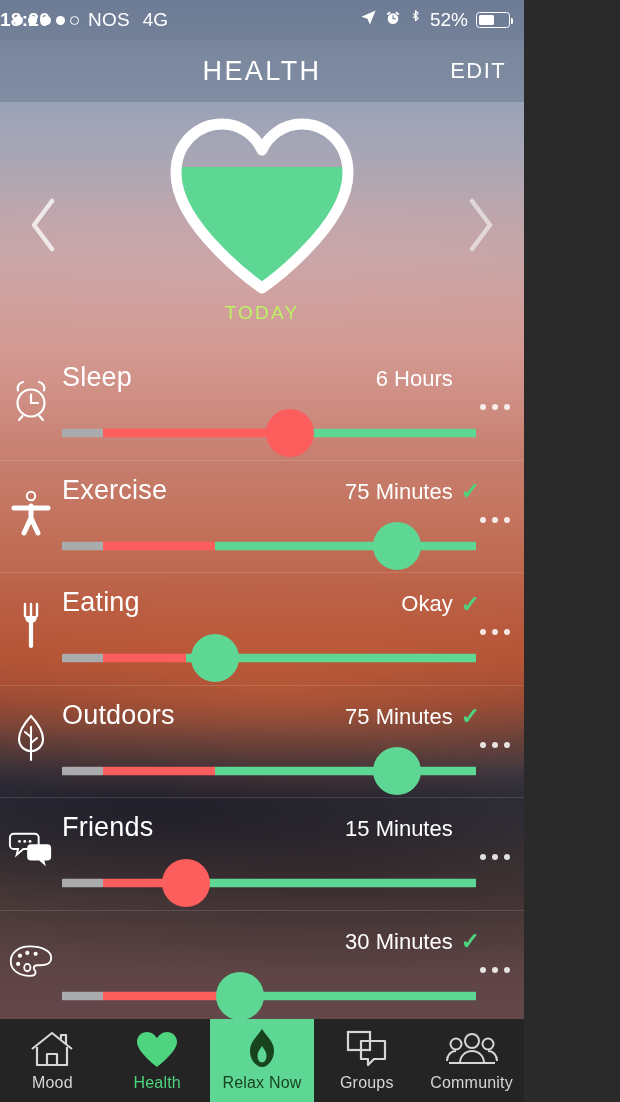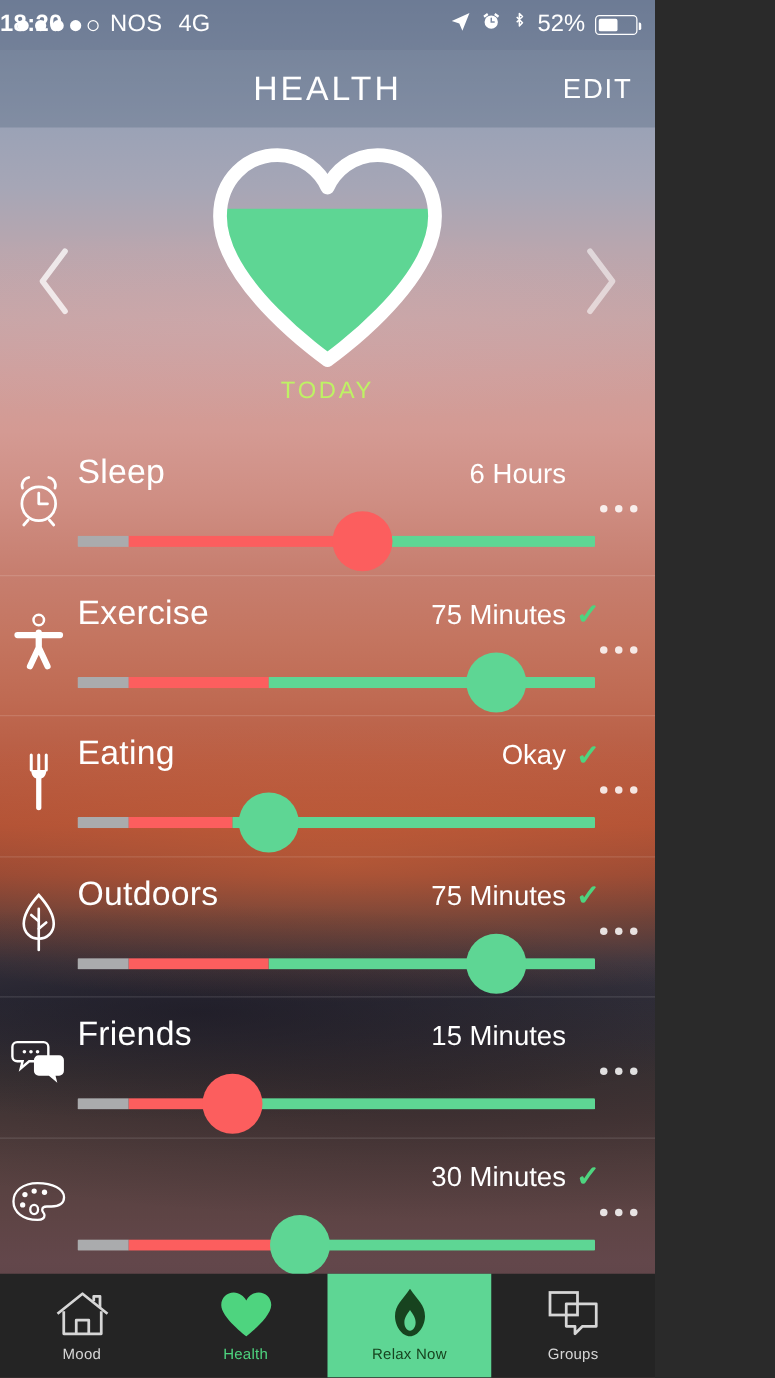--- a/index.html
+++ b/index.html
@@ -186,21 +186,21 @@
     display:flex;
   }
   .tab {
     flex:1; display:flex; flex-direction:column;
     align-items:center; justify-content:center; gap:5px;
     color:#d6d6d6;
   }
   .tab.active-green { background:#5ed694; color:#17431f; }
   .tab.health-on .tab-label { color:#4ed47f; }
   .tab-ico { height:40px; display:flex; align-items:flex-end; }
-  .tab-label { font-size:12px; letter-spacing:.2px; }
+  .tab-label { font-size:16px; letter-spacing:.2px; }
 </style>
 </head>
 <body>
 
 <div id="phone">
 
   <div class="bg"></div>
   <div class="bg-haze"></div>
 
   <div class="statusbar">
@@ -487,15 +487,29 @@
     <div class="tab">
       <span class="tab-ico">
         <svg width="46" height="40" viewBox="0 0 46 40">
           <rect x="4" y="3" width="22" height="18" fill="none" stroke="#d6d6d6" stroke-width="2.2"></rect>
           <path d="M17 12h24v18H30l-6 6v-6h-7z" fill="none" stroke="#d6d6d6" stroke-width="2.2" stroke-linejoin="round"></path>
         </svg>
       </span>
       <span class="tab-label">Groups</span>
     </div>
 
+    <div class="tab">
+      <span class="tab-ico">
+        <svg width="54" height="40" viewBox="0 0 54 40">
+          <circle cx="27" cy="12" r="7" fill="none" stroke="#d6d6d6" stroke-width="2"></circle>
+          <path d="M15 34c0-7 5.4-12 12-12s12 5 12 12" fill="none" stroke="#d6d6d6" stroke-width="2"></path>
+          <circle cx="11" cy="15" r="5.5" fill="none" stroke="#d6d6d6" stroke-width="2"></circle>
+          <path d="M2 32c0-6 4-10 9-10" fill="none" stroke="#d6d6d6" stroke-width="2"></path>
+          <circle cx="43" cy="15" r="5.5" fill="none" stroke="#d6d6d6" stroke-width="2"></circle>
+          <path d="M52 32c0-6-4-10-9-10" fill="none" stroke="#d6d6d6" stroke-width="2"></path>
+          <path d="M4 34h46" fill="none" stroke="#d6d6d6" stroke-width="2"></path>
+        </svg>
+      </span>
+      <span class="tab-label">Community</span>
+    </div>
 
   </div>
 </div>
 
 </body></html>

